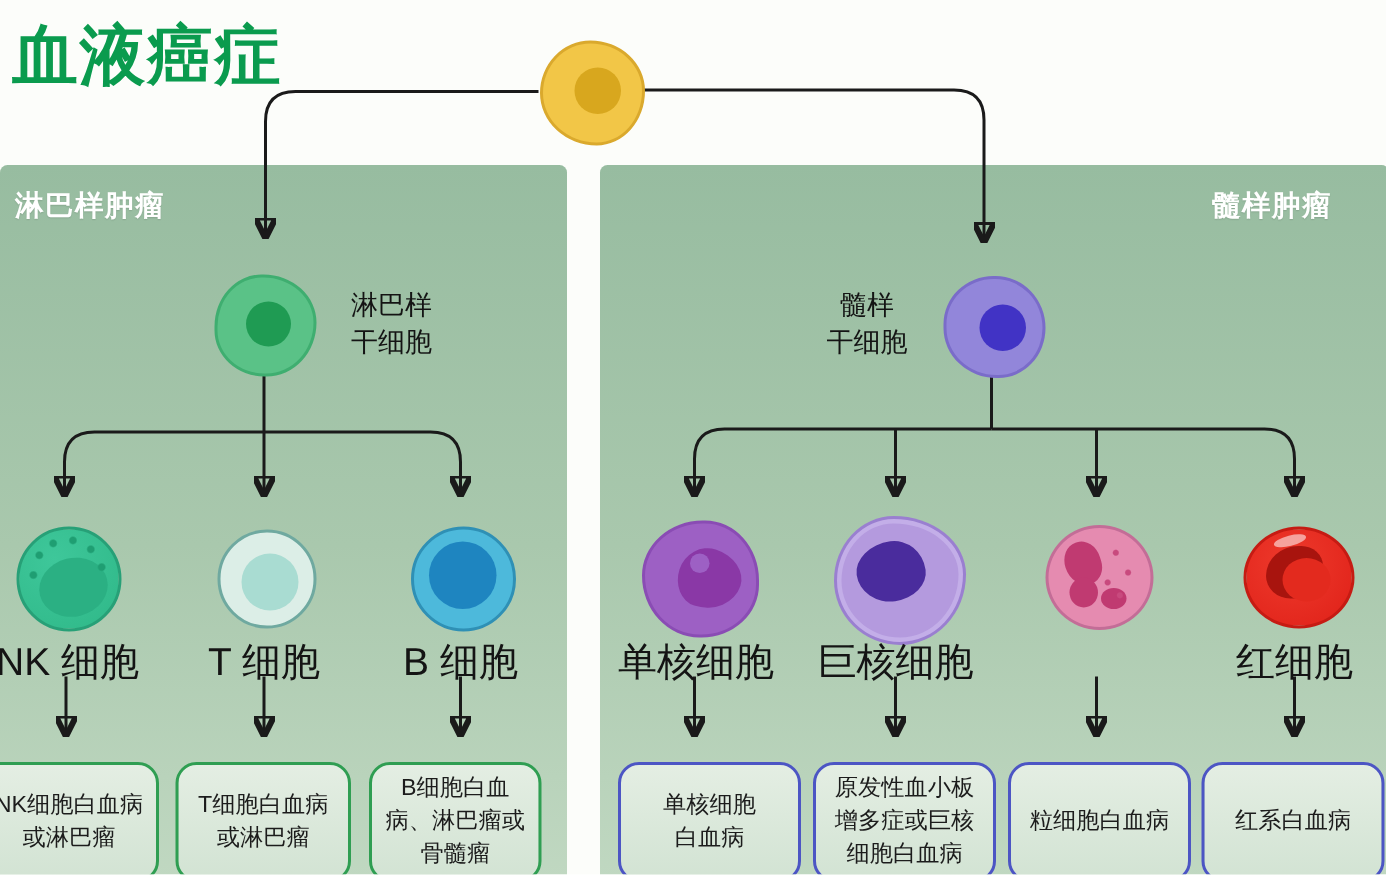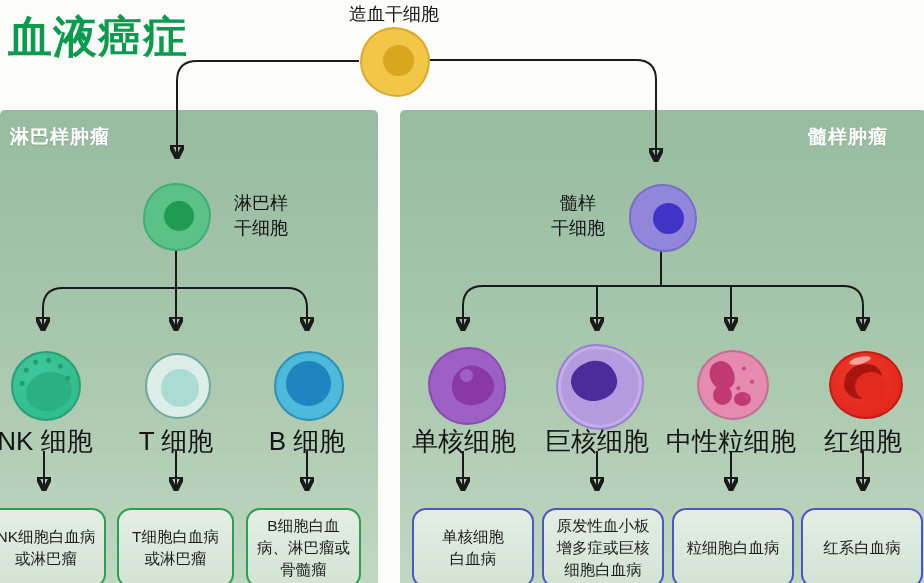--- a/index.html
+++ b/index.html
@@ -137,21 +137,20 @@
     <path d="M 731 286 V 328" marker-end="url(#ah)"></path>
     <path d="M 44 451 V 488" marker-end="url(#ah)"></path>
     <path d="M 176 451 V 488" marker-end="url(#ah)"></path>
     <path d="M 307 451 V 488" marker-end="url(#ah)"></path>
     <path d="M 463 451 V 488" marker-end="url(#ah)"></path>
     <path d="M 597 451 V 488" marker-end="url(#ah)"></path>
     <path d="M 731 451 V 488" marker-end="url(#ah)"></path>
     <path d="M 863 451 V 488" marker-end="url(#ah)"></path>
   </svg>
 
-  <div class="lbl" style="left:394px;top:2px;font-size:18px;">造血干细胞</div>
   <div class="cell" id="hsc">
     <div class="nuc"></div>
   </div>
 
   <div class="cell" id="lymph-stem">
     <div class="nuc"></div>
   </div>
   <div class="stem-lbl" style="left:234px;top:191px;text-align:right;">淋巴样
 干细胞</div>
 
@@ -188,21 +187,20 @@
     <div class="lobe3"></div>
     <div class="dots"></div>
   </div>
   <div class="cell" id="rbc">
     <div class="nuc"></div>
     <div class="carve"></div>
     <div class="gloss"></div>
   </div>
   <div class="lbl" style="left:464px;top:424px;">单核细胞</div>
   <div class="lbl" style="left:597px;top:424px;">巨核细胞</div>
-  <div class="lbl" style="left:731px;top:424px;">中性粒细胞</div>
   <div class="lbl" style="left:863px;top:424px;">红细胞</div>
 
   <div class="dbox green pre" style="left:-14px;width:120px;">NK细胞白血病
 或淋巴瘤</div>
   <div class="dbox green pre" style="left:117px;width:117px;">T细胞白血病
 或淋巴瘤</div>
   <div class="dbox green pre" style="left:246px;width:115px;">B细胞白血
 病、淋巴瘤或
 骨髓瘤</div>
 

